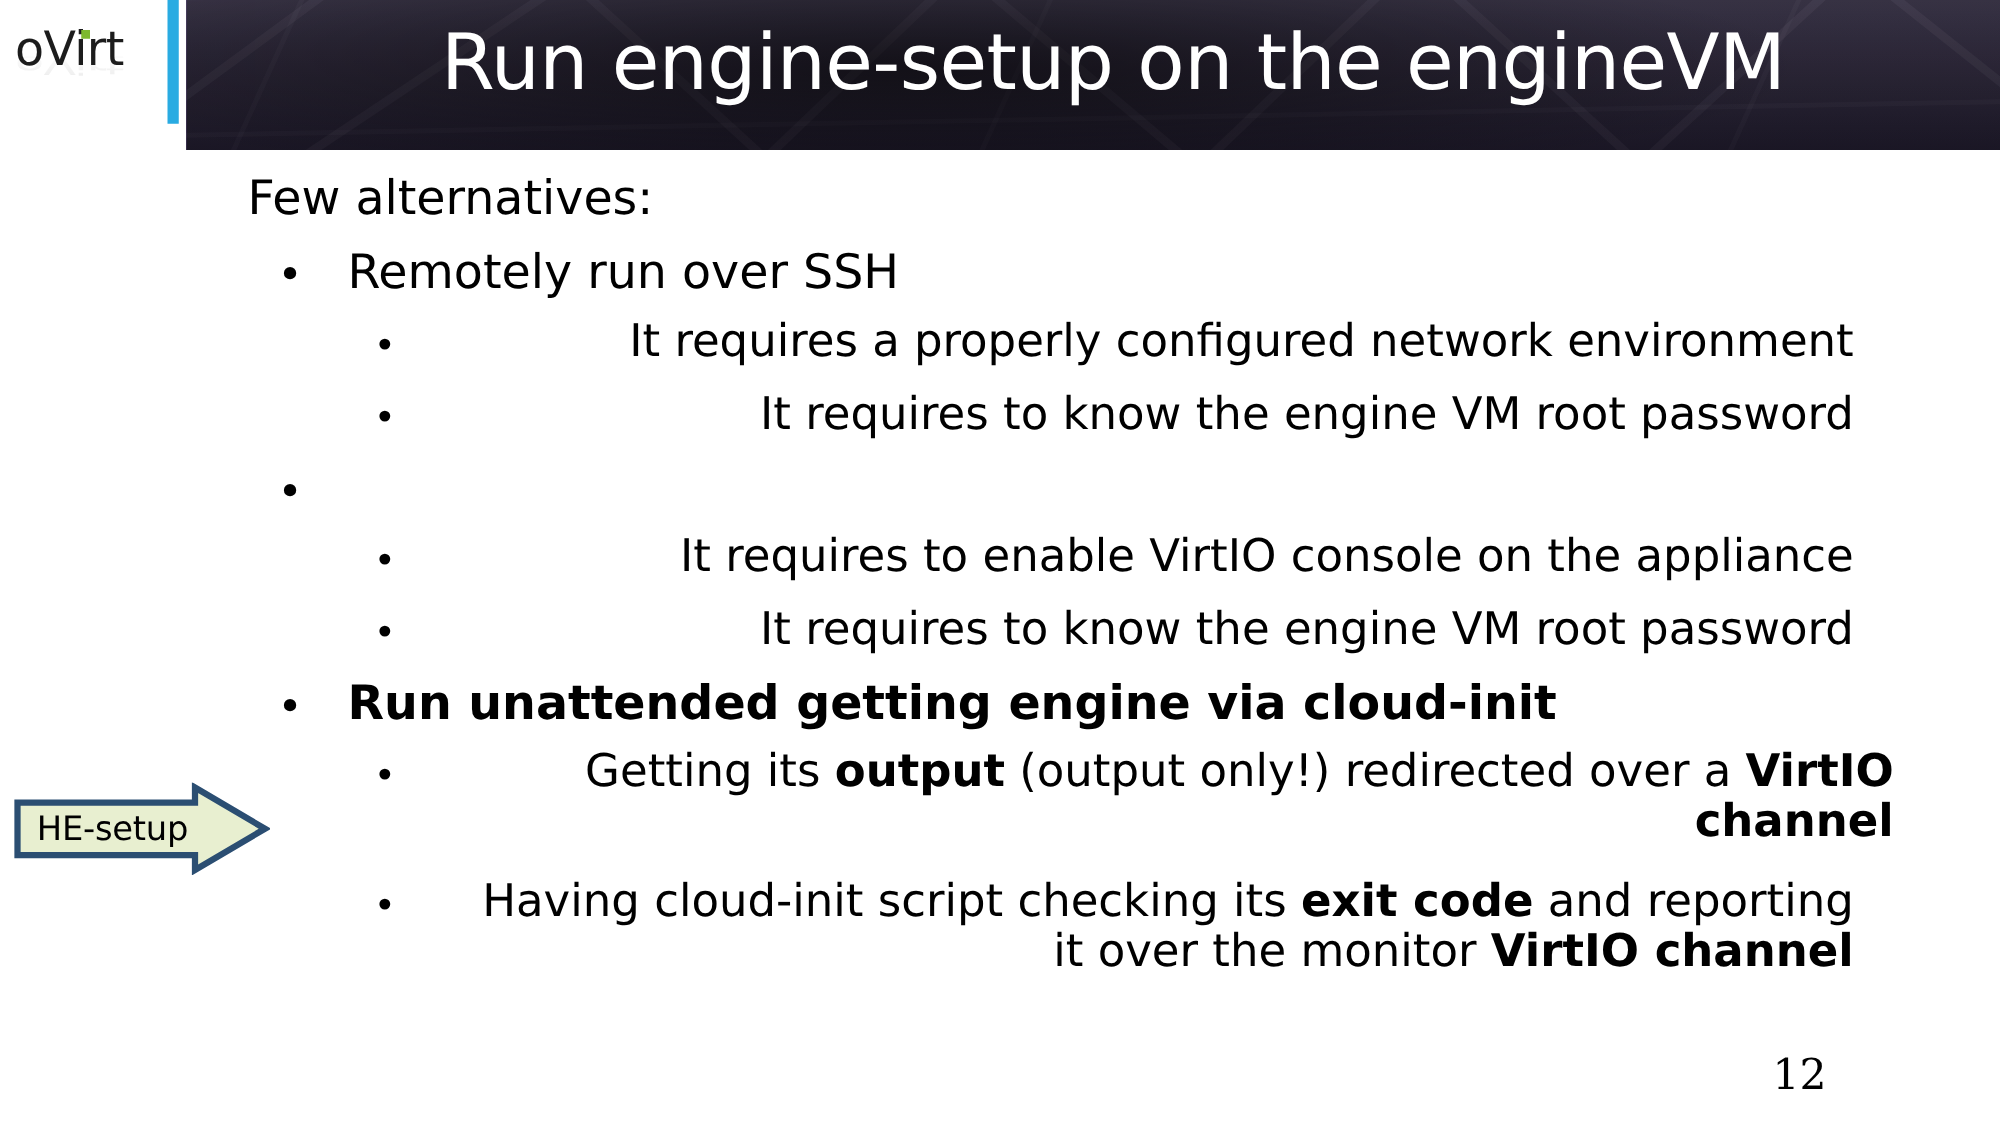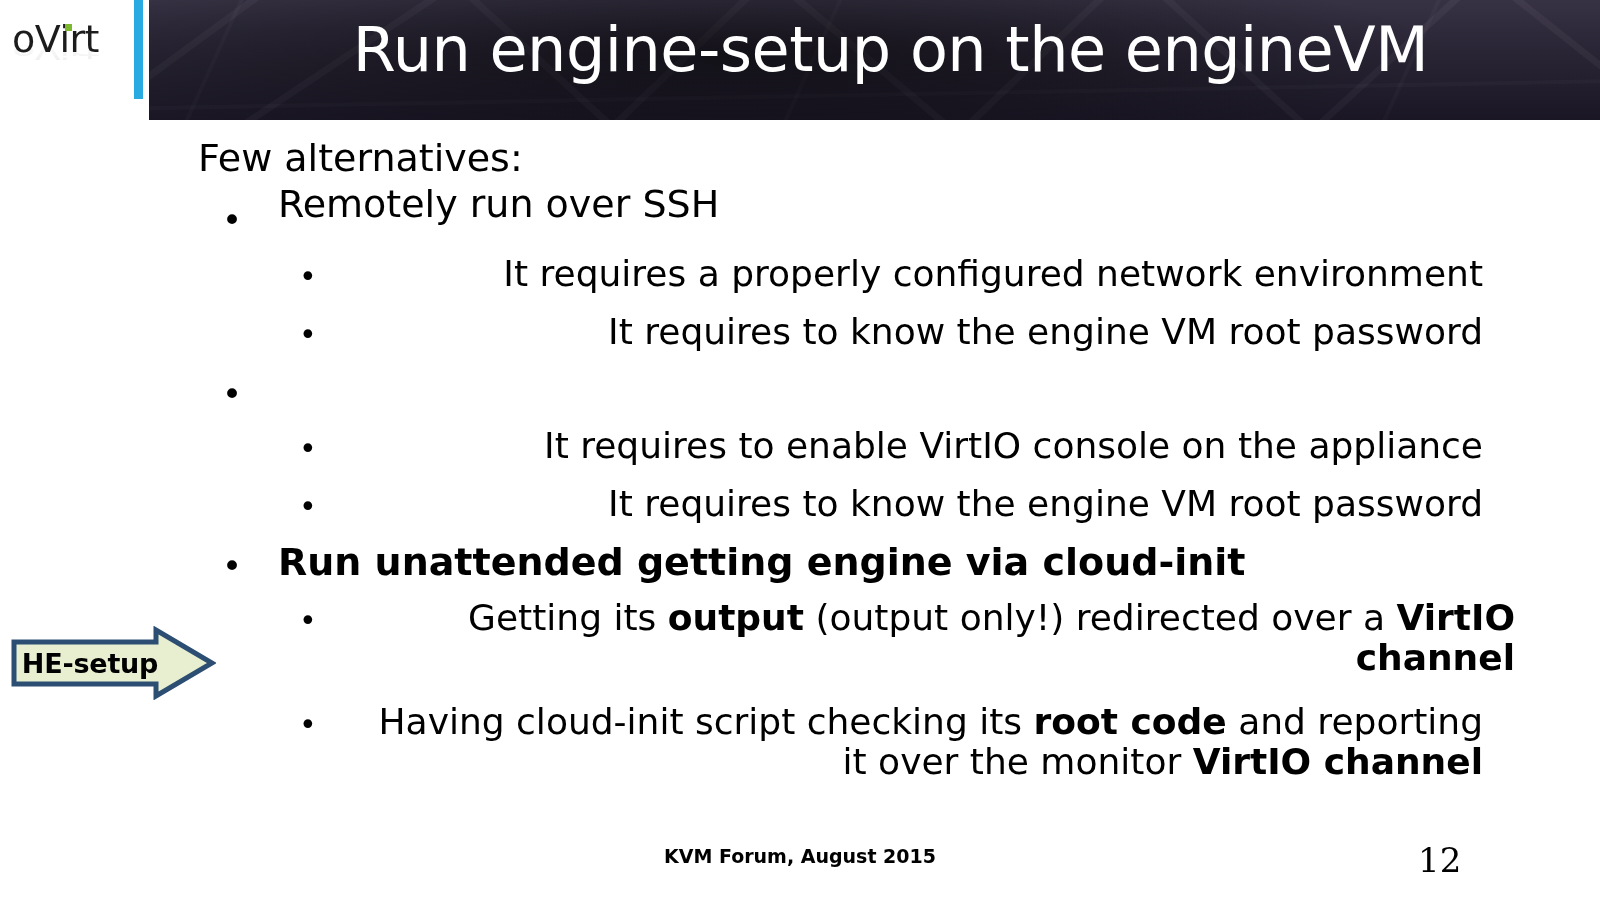--- a/index.html
+++ b/index.html
@@ -197,21 +197,20 @@
     width: 160px;
     height: 74px;
     display: flex;
     align-items: center;
     justify-content: center;
     font-family: "DejaVu Sans", sans-serif;
     font-size: 27px;
     color: #000000;
     letter-spacing: -0.2px;
     white-space: nowrap;
-    font-weight: bold;
   }
 
   
   .footer-note {
     position: absolute;
     left: 0;
     top: 845px;
     width: 1600px;
     text-align: center;
     font-family: "DejaVu Sans", sans-serif;
@@ -277,21 +276,21 @@
       <div class="vignette"></div>
       <div class="title-text">Run engine-setup on the engineVM</div>
     </div>
   </div>
 
   <div class="content">
 
     <span class="line lvl0" style="top:38px;">Few alternatives:</span>
 
     <span class="bullet bullet-l1" style="top:104px;">•</span>
-    <span class="line lvl1" style="top:84px;">Remotely run over SSH</span>
+    <span class="line lvl1" style="top:97px;">Remotely run over SSH</span>
 
     <span class="bullet bullet-l2" style="top:163px;">•</span>
     <span class="line lvl2" style="top:155px;">It requires a properly configured network environment</span>
 
     <span class="bullet bullet-l2" style="top:221px;">•</span>
     <span class="line lvl2" style="top:213px;">It requires to know the engine VM root password</span>
 
     <span class="bullet bullet-l1" style="top:278px;">•</span>
 
     <span class="bullet bullet-l2" style="top:335px;">•</span>
@@ -300,26 +299,25 @@
     <span class="bullet bullet-l2" style="top:393px;">•</span>
     <span class="line lvl2" style="top:385px;">It requires to know the engine VM root password</span>
 
     <span class="bullet bullet-l1" style="top:450px;">•</span>
     <span class="line lvl1 bold" style="top:442px;">Run unattended getting engine via cloud-init</span>
 
     <span class="bullet bullet-l2" style="top:507px;">•</span>
     <span class="line lvl2" style="top:499px;margin-left:32px;"><span>Getting its </span><span class="bold">output</span><span> (output only!) redirected over a </span><span class="bold">VirtIO channel</span></span>
 
     <span class="bullet bullet-l2" style="top:611px;">•</span>
-    <span class="line lvl2" style="top:603px;"><span>Having cloud-init script checking its </span><span class="bold">root code</span><span> and reporting it over the monitor </span><span class="bold">VirtIO channel</span></span>
+    <span class="line lvl2" style="top:603px;"><span>Having cloud-init script checking its </span><span class="bold">exit code</span><span> and reporting it over the monitor </span><span class="bold">VirtIO channel</span></span>
 
     <div class="callout">
       <svg width="206" height="74" viewBox="0 0 206 74">
         <polygon points="4,16 146,16 146,4 202,37 146,70 146,58 4,58" fill="#E8EFD0" stroke="#2B4E72" stroke-width="5" stroke-linejoin="miter"></polygon>
       </svg>
       <span class="callout-label">HE-setup</span>
     </div>
   </div>
 
-  <div class="footer-note">KVM Forum, August 2015</div>
   <div class="page-number">12</div>
 
 </div>
 
 </body></html>

